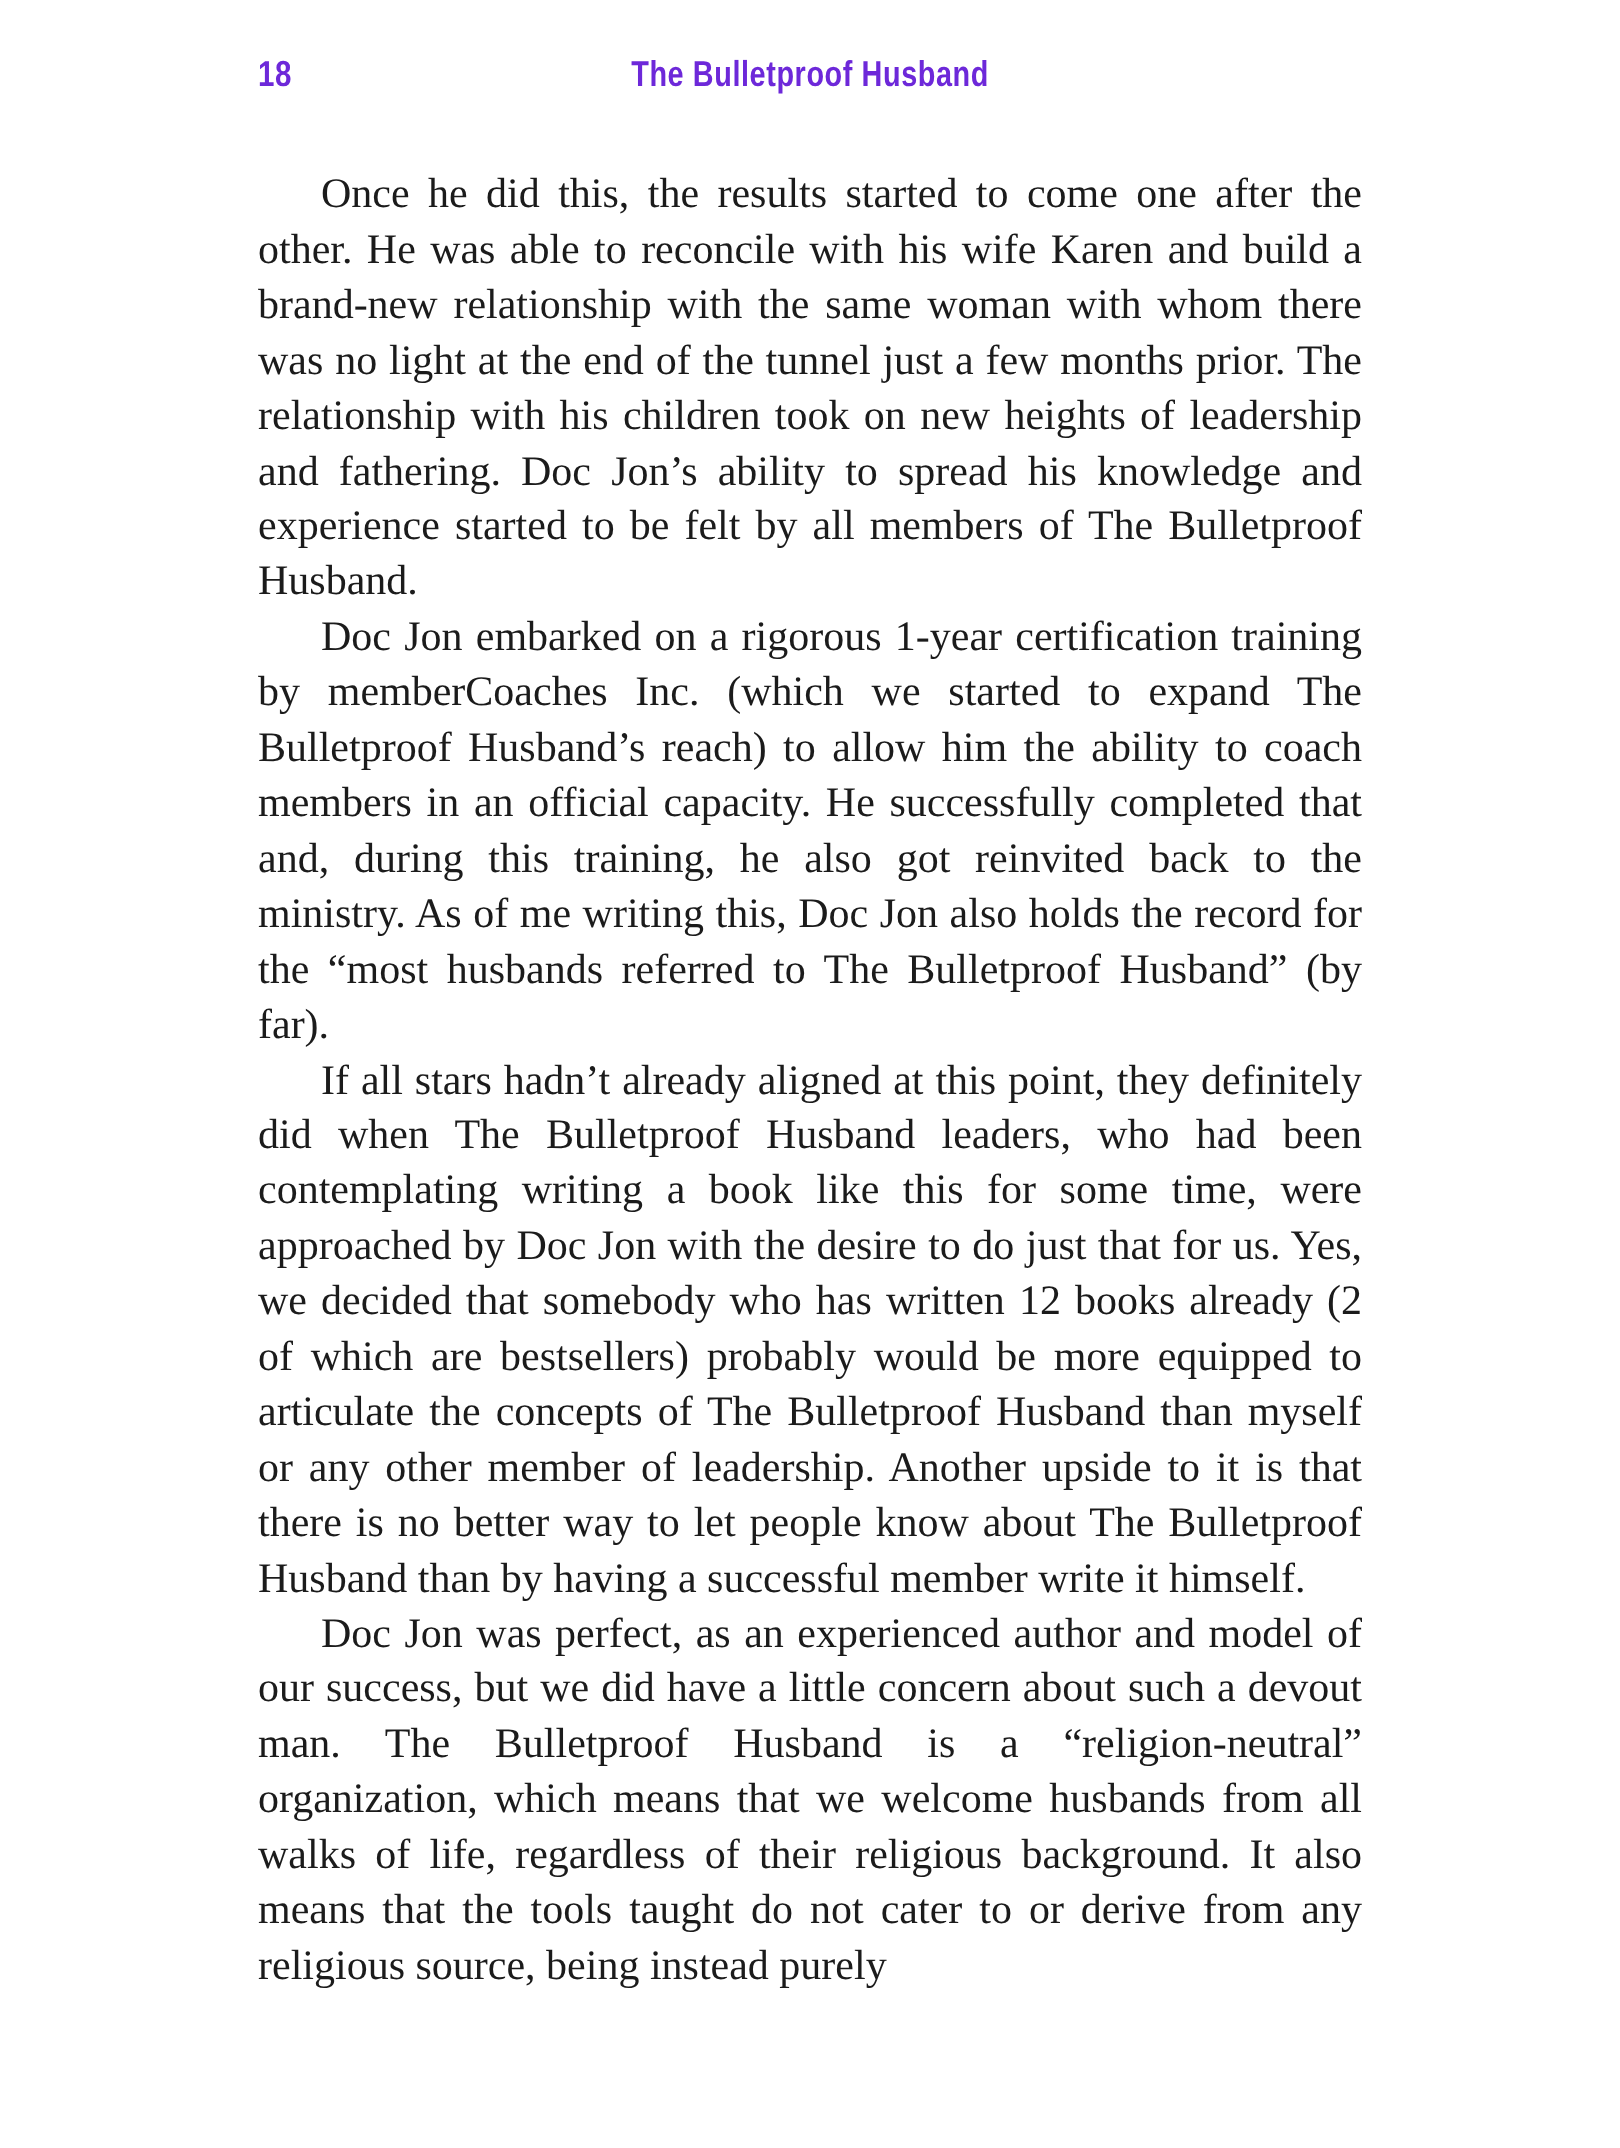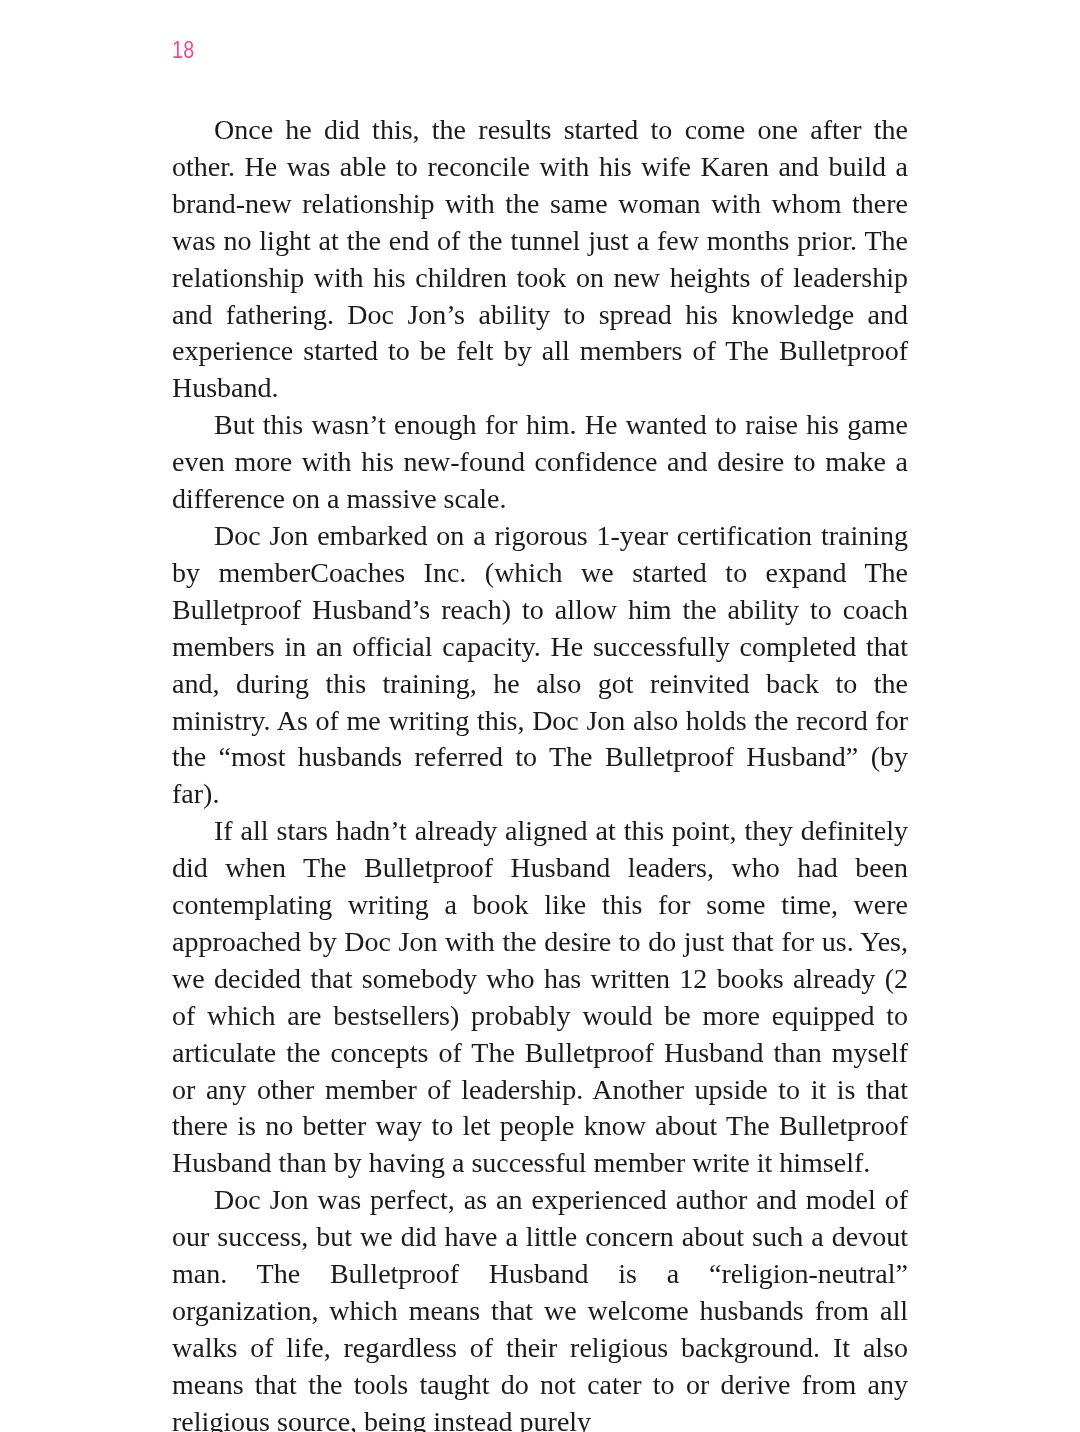--- a/index.html
+++ b/index.html
@@ -19,23 +19,23 @@
     width: 1080px;
     height: 1432px;
     padding: 34px 172px 0 172px;
     background: #ffffff;
   }
   .page-header {
     position: relative;
     height: 32px;
     margin-bottom: 46px;
     font-family: "Liberation Sans", sans-serif;
-    font-weight: 400;
+    font-weight: 700;
     font-size: 24px;
-    color: #ec4899;
+    color: #6d28d9;
   }
   .page-number {
     position: absolute;
     left: 0;
     top: 2px;
     display: inline-block;
     transform: scaleX(0.82);
     transform-origin: left center;
     letter-spacing: 0.5px;
   }
@@ -64,23 +64,25 @@
     font-family: Liberation Serif, serif;
   }
 </style>
 </head>
 <body>
 
 <div class="page">
 
   <div class="page-header">
     <span class="page-number">18</span>
+    <div class="running-header">
+      <span class="condensed">The Bulletproof Husband</span>
+    </div>
   </div>
 
   <div class="body-text">
     <p>Once he did this, the results started to come one after the other. He was able to reconcile with his wife Karen and build a brand-new relationship with the same woman with whom there was no light at the end of the tunnel just a few months prior. The relationship with his children took on new heights of leadership and fathering. Doc Jon’s ability to spread his knowledge and experience started to be felt by all members of The Bulletproof Husband.</p>
-    <p>But this wasn’t enough for him. He wanted to raise his game even more with his new-found confidence and desire to make a difference on a massive scale.</p>
     <p>Doc Jon embarked on a rigorous 1-year certification training by memberCoaches Inc. (which we started to expand The Bulletproof Husband’s reach) to allow him the ability to coach members in an official capacity. He successfully completed that and, during this training, he also got reinvited back to the ministry. As of me writing this, Doc Jon also holds the record for the “most husbands referred to The Bulletproof Husband” (by far).</p>
     <p>If all stars hadn’t already aligned at this point, they definitely did when The Bulletproof Husband leaders, who had been contemplating writing a book like this for some time, were approached by Doc Jon with the desire to do just that for us. Yes, we decided that somebody who has written 12 books already (2 of which are bestsellers) probably would be more equipped to articulate the concepts of The Bulletproof Husband than myself or any other member of leadership. Another upside to it is that there is no better way to let people know about The Bulletproof Husband than by having a successful member write it himself.</p>
     <p>Doc Jon was perfect, as an experienced author and model of our success, but we did have a little concern about such a devout man. The Bulletproof Husband is a “religion-neutral” organization, which means that we welcome husbands from all walks of life, regardless of their religious background. It also means that the tools taught do not cater to or derive from any religious source, being instead purely</p>
   </div>
 
 </div>
 
 </body></html>

